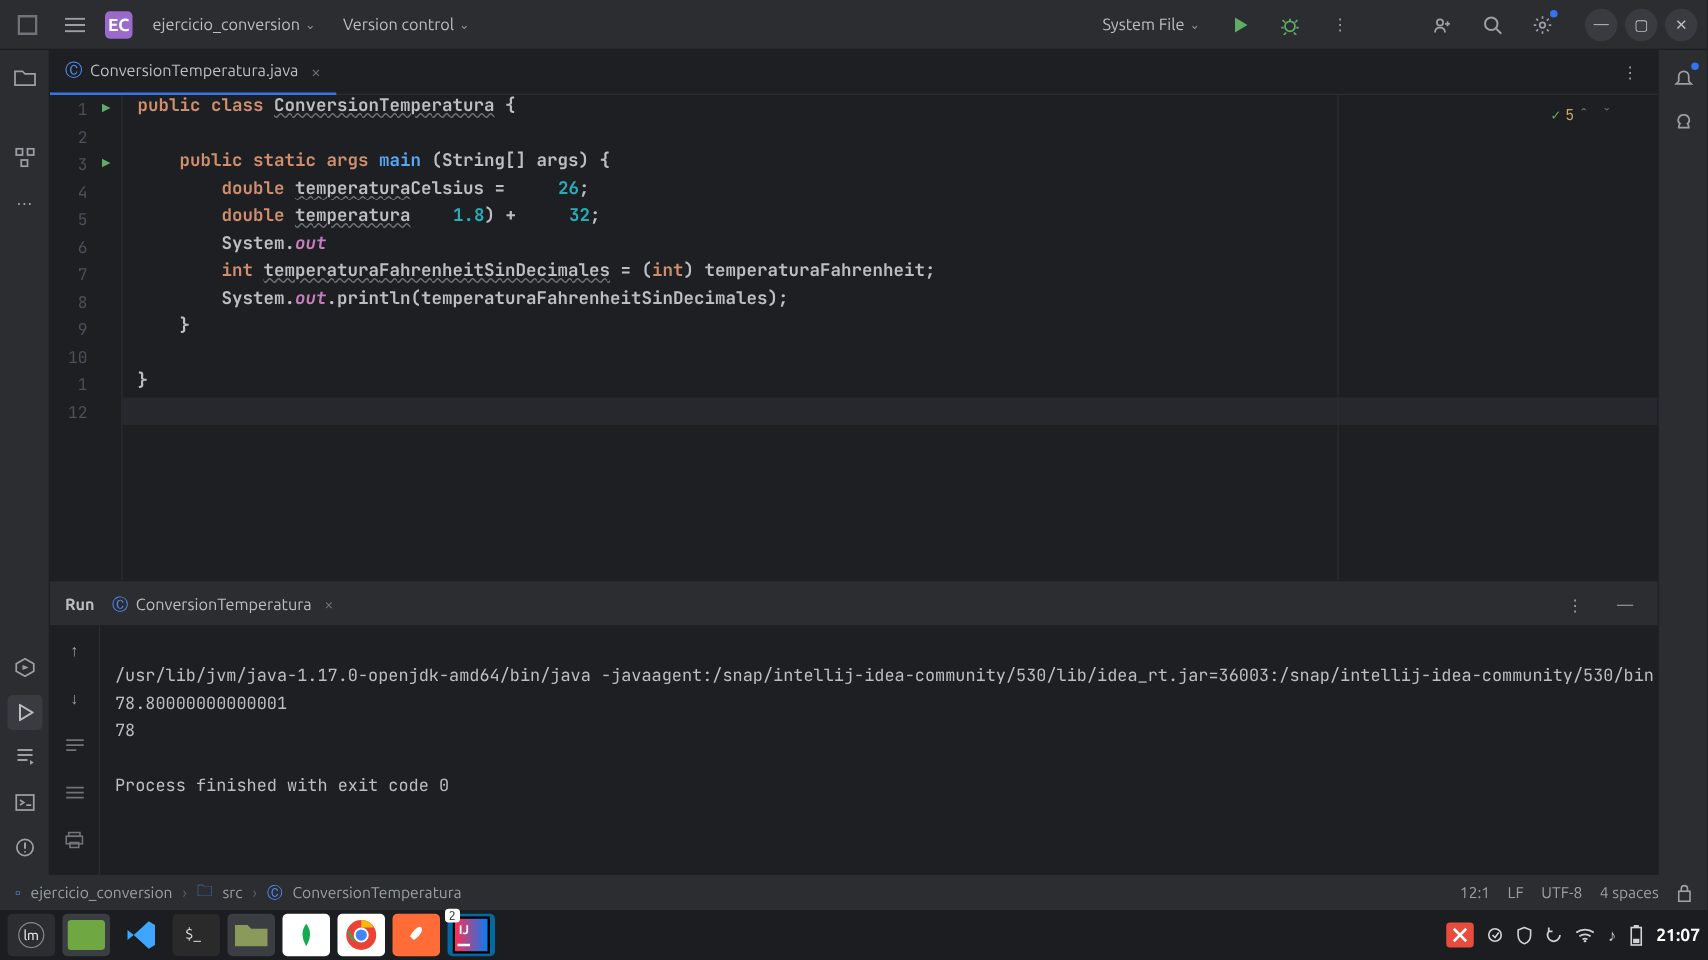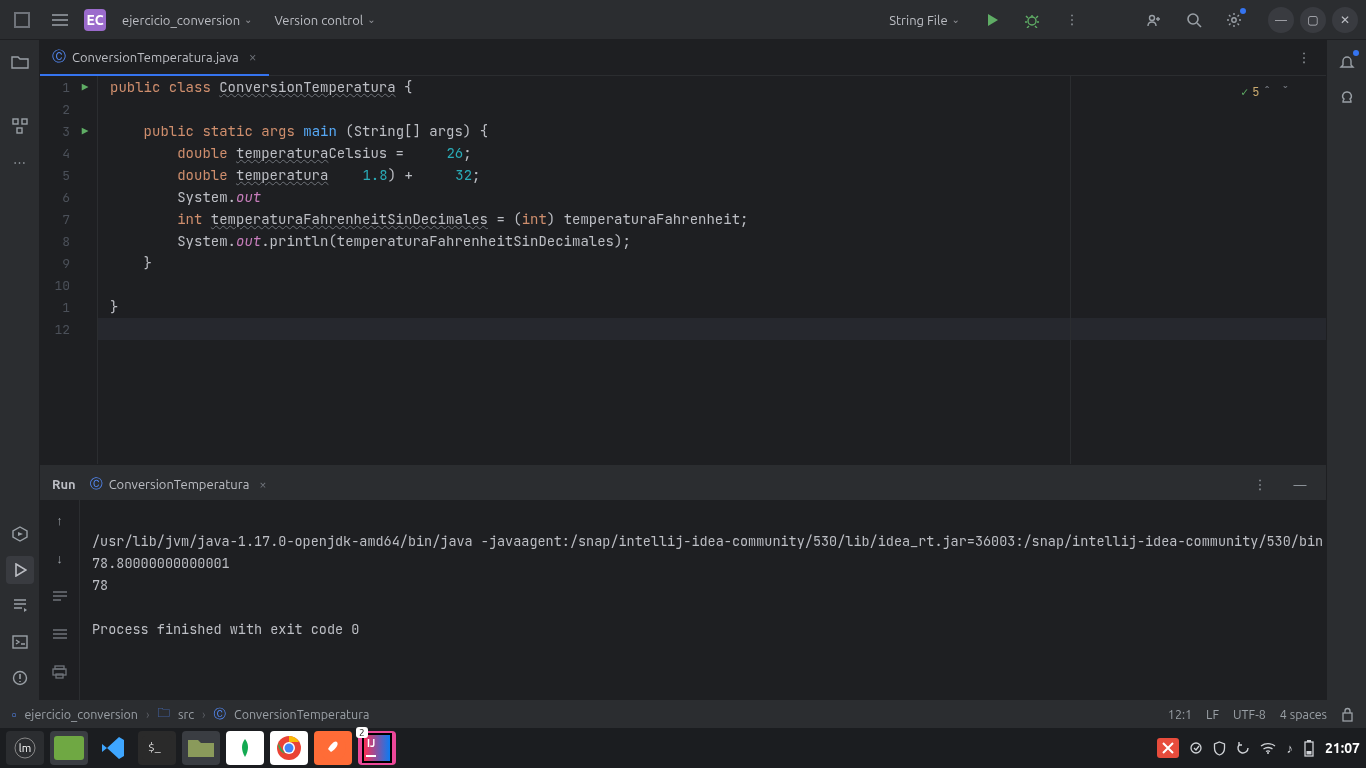--- a/index.html
+++ b/index.html
@@ -85,21 +85,21 @@
 }
 .gutter-wrap {
   display: flex; flex-direction: column; background: #1e1f22;
   border-right: 1px solid #2b2d30;
   width: 58px;
 }
 .gline { display: flex; height: 22px; align-items: center; }
 .lineno { width: 36px; text-align: right; padding-right: 6px; color: #4b5059; font-size: 13px; }
 .gicon { width: 18px; display: flex; justify-content: center; color: #5fad65; font-size: 11px; }
 .code { flex: 1; padding: 0 12px; position: relative; }
-.codeline { height: 22px; display: flex; align-items: center; white-space: pre; font-size: 14px; }
+.codeline { height: 22px; display: flex; white-space: pre; font-size: 14px; font-weight: bold; }
 .k { color: #cf8e6d; }
 .fn { color: #56a8f5; }
 .num { color: #2aacb8; margin-left: 34px; }
 .field { color: #c77dbb; font-style: italic; }
 .wavy { text-decoration: underline wavy #6f737a; text-decoration-thickness: 1px; }
 .currentline { background: #26282e; position: absolute; left: 0; right: 0; height: 22px; }
 .tick { position: absolute; top: 8px; right: 35px; display: flex; align-items: center; gap: 4px; color: #5fad65; font-size: 12px; }
 .tick .count { color: #c9a96e; }
 .tick .updown { color: #6f737a; letter-spacing: 2px; }
 .editor-vline { position: absolute; top: 0; bottom: 0; width: 1px; background: #2b2d30; right: 255px; }
@@ -163,21 +163,21 @@
 .taskbar .tray { margin-left: auto; display: flex; gap: 10px; align-items: center; color: #cfd2d6; font-size: 13px; }
 .tray .clock { font-weight: 600; font-size: 14px; color: #fff; }
 .app-mint { background: #2b2d30; color: #22c55e; border-radius: 50%; }
 .app-term { background: #3a3d42; color: #9ee37d; }
 .app-vsc { color: #3ea6ff; }
 .app-shell { background: #2a2a2a; color: #ddd; }
 .app-files { background: #3a3d42; color: #8bc34a; }
 .app-mongo { background: #fff; color: #13aa52; border-radius: 50%; }
 .app-chrome { background: #fff; border-radius: 50%; }
 .app-postman { background: #ff6c37; color: #fff; border-radius: 50%; }
-.app-ij { background: #ec4899; color: #fff; position: relative; }
+.app-ij { background: #0369a1; color: #fff; position: relative; }
 .app-ij::before { content:"2"; position:absolute; top:-4px; left:-2px; background:#fff; color:#222; font-size:10px; border-radius:3px; padding:0 3px; }
 svg { display: block; }
 </style>
 </head>
 <body>
 
 <div class="titlebar">
   <div class="left">
     <div class="icon-btn">
         <svg width="16" height="16" viewBox="0 0 16 16">
@@ -195,21 +195,21 @@
         <span>ejercicio_conversion</span>
         <span class="chev">⌄</span>
       </div>
     <div class="dd">
         <span>Version control</span>
         <span class="chev">⌄</span>
       </div>
   </div>
   <div class="right">
     <div class="dd">
-        <span>String File</span>
+        <span>System File</span>
         <span class="chev">⌄</span>
       </div>
     <div class="icon-btn run-icon">
         <svg width="14" height="14" viewBox="0 0 14 14">
           <path d="M3 1l10 6-10 6z" fill="currentColor"></path>
         </svg>
       </div>
     <div class="icon-btn bug-icon">
         <svg width="16" height="16" viewBox="0 0 16 16">
           <circle cx="8" cy="9" r="4" fill="none" stroke="currentColor" stroke-width="1.4"></circle>

